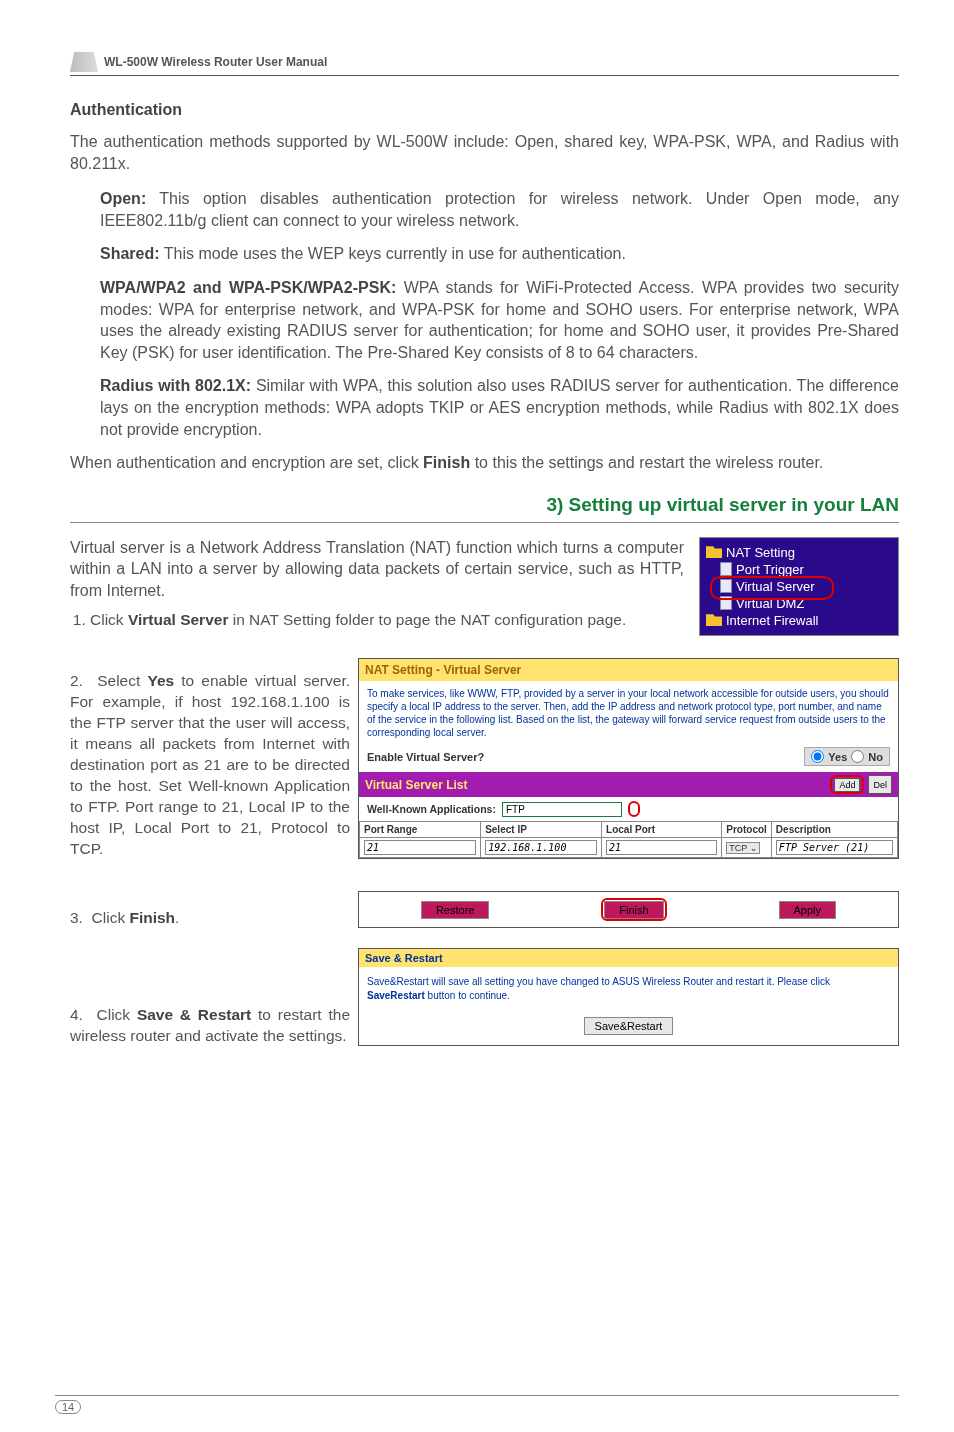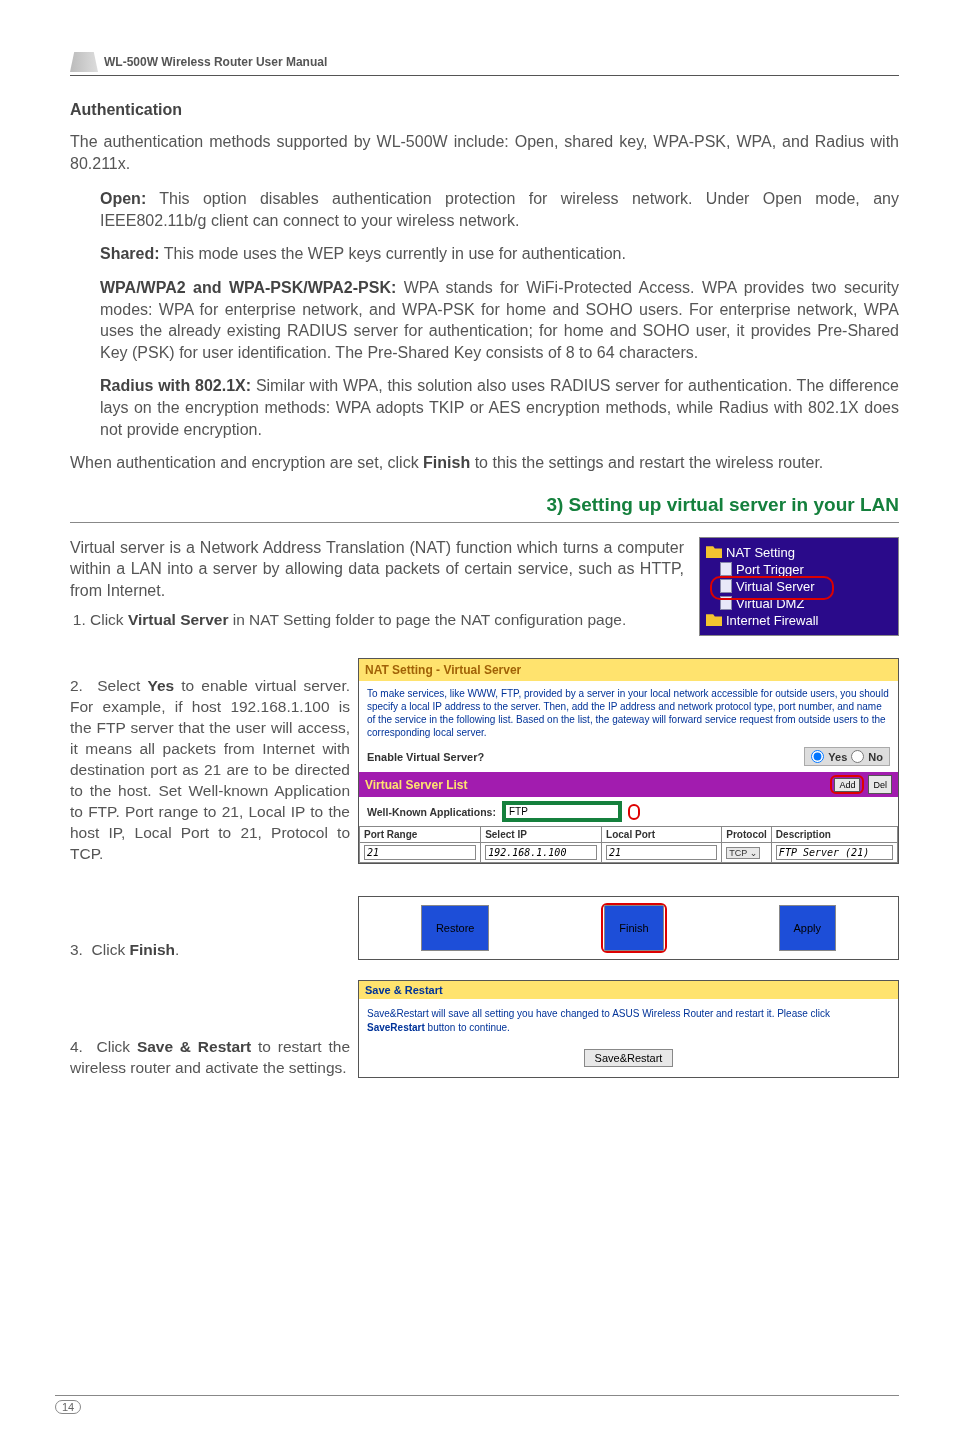--- a/index.html
+++ b/index.html
@@ -69,30 +69,30 @@
   .nat-header { background:#ffe36e; color:#a16207; font-weight:bold; padding:4px 6px; font-size:12px;}
   .nat-desc { padding:6px 8px; color:#003399; font-size:10px; line-height:1.3;}
   .nat-row { display:flex; align-items:center; padding:2px 8px 6px 8px; font-size:11px; font-weight:bold;}
   .nat-row .lbl { flex:1; }
   .radio-box { background:#ddd; padding:2px 6px; display:inline-flex; gap:4px; align-items:center; border:1px solid #aaa;}
   .vs-header { background:#a21caf; color:#ffe36e; font-weight:bold; padding:3px 6px; font-size:12px; display:flex; justify-content:space-between; align-items:center;}
   .vs-header .btns { display:flex; gap:4px;}
   .mini-btn { background:#e8e8e8; border:1px solid #555; font-size:9px; padding:1px 4px;}
   .red-ring { border:2px solid #d00; border-radius:6px; padding:0 2px;}
   .wk-row { display:flex; align-items:center; padding:4px 8px; gap:6px; font-weight:bold; font-size:10.5px;}
-  .wk-row input { font-size:10px; padding:1px 3px; width:120px; border:4px solid #15803d;}
+  .wk-row input { font-size:10px; padding:1px 3px; width:120px; border:1px solid #15803d;}
   .wk-row .after { border:2px solid #d00; border-radius:6px; width:12px; height:16px;}
   table.vs { width:100%; border-collapse:collapse; font-size:10px;}
   table.vs th, table.vs td { border:1px solid #888; padding:2px 4px; text-align:left;}
   table.vs th { font-weight:bold; background:#fff;}
   table.vs input { width:100%; border:1px solid #888; font-size:10px; padding:1px 2px; font-family:monospace;font-style:italic;}
   .proto-sel { background:#e8e8e8; border:1px solid #888; font-size:9px; padding:0 2px;}
   
   .rfa-bar { border:1px solid #555; padding:6px; margin-top:18px; display:flex; justify-content:space-around; align-items:center;}
-  .rfa-bar button { font-size:11px; padding:16px 14px; background:#1d4ed8; border:1px solid #888;}
+  .rfa-bar button { font-size:11px; padding:2px 14px; background:#be185d; border:1px solid #888;}
   .red-ring-tight { display:inline-block; border:2px solid #d00; border-radius:6px; padding:0 1px;}
   
   .sr-panel { border:1px solid #555; margin-top:10px; font-size:11px;}
   .sr-header { background:#ffe36e; color:#003399; font-weight:bold; padding:3px 6px;}
   .sr-body { padding:8px; color:#003399; font-size:10px; line-height:1.4;}
   .sr-btn-row { text-align:center; padding:6px 0 10px 0;}
   .sr-btn-row button { font-size:11px; padding:2px 10px; background:#e8e8e8; border:1px solid #888;}
   .page-num-badge {
     position:absolute; bottom:18px; left:55px;
     border:1px solid #888; border-radius:10px; padding:0 6px; font-size:11px; color:#666;

